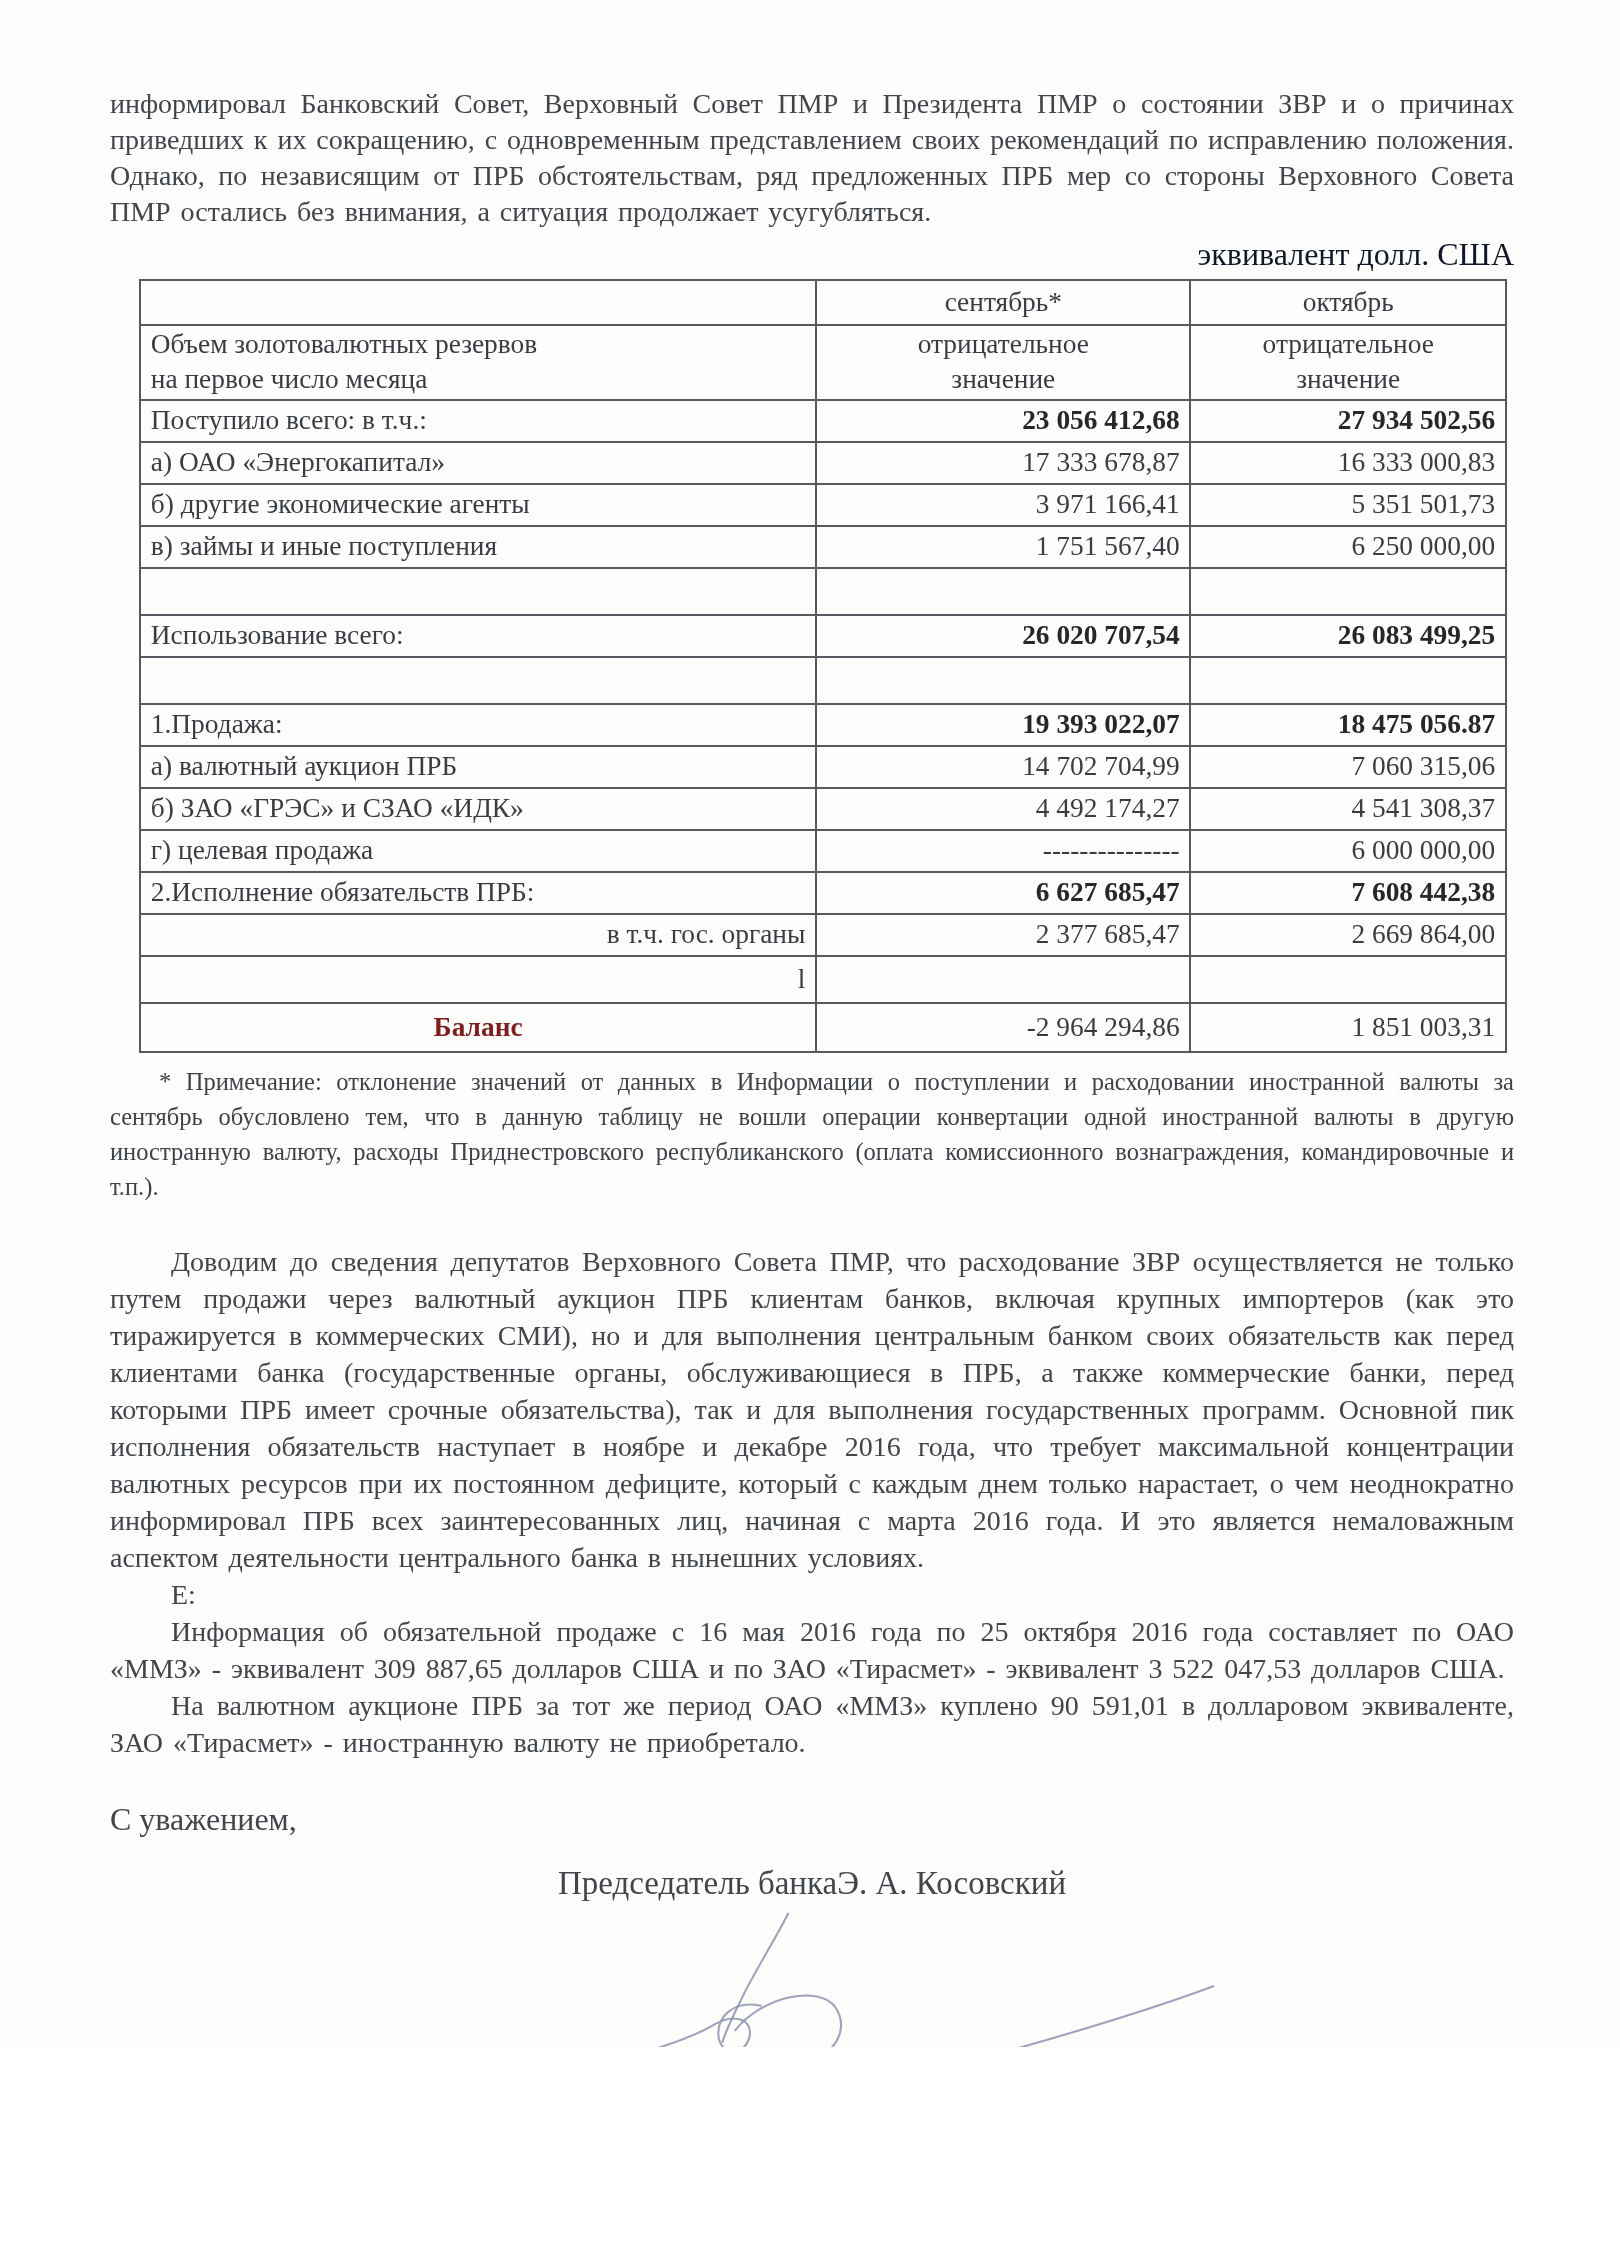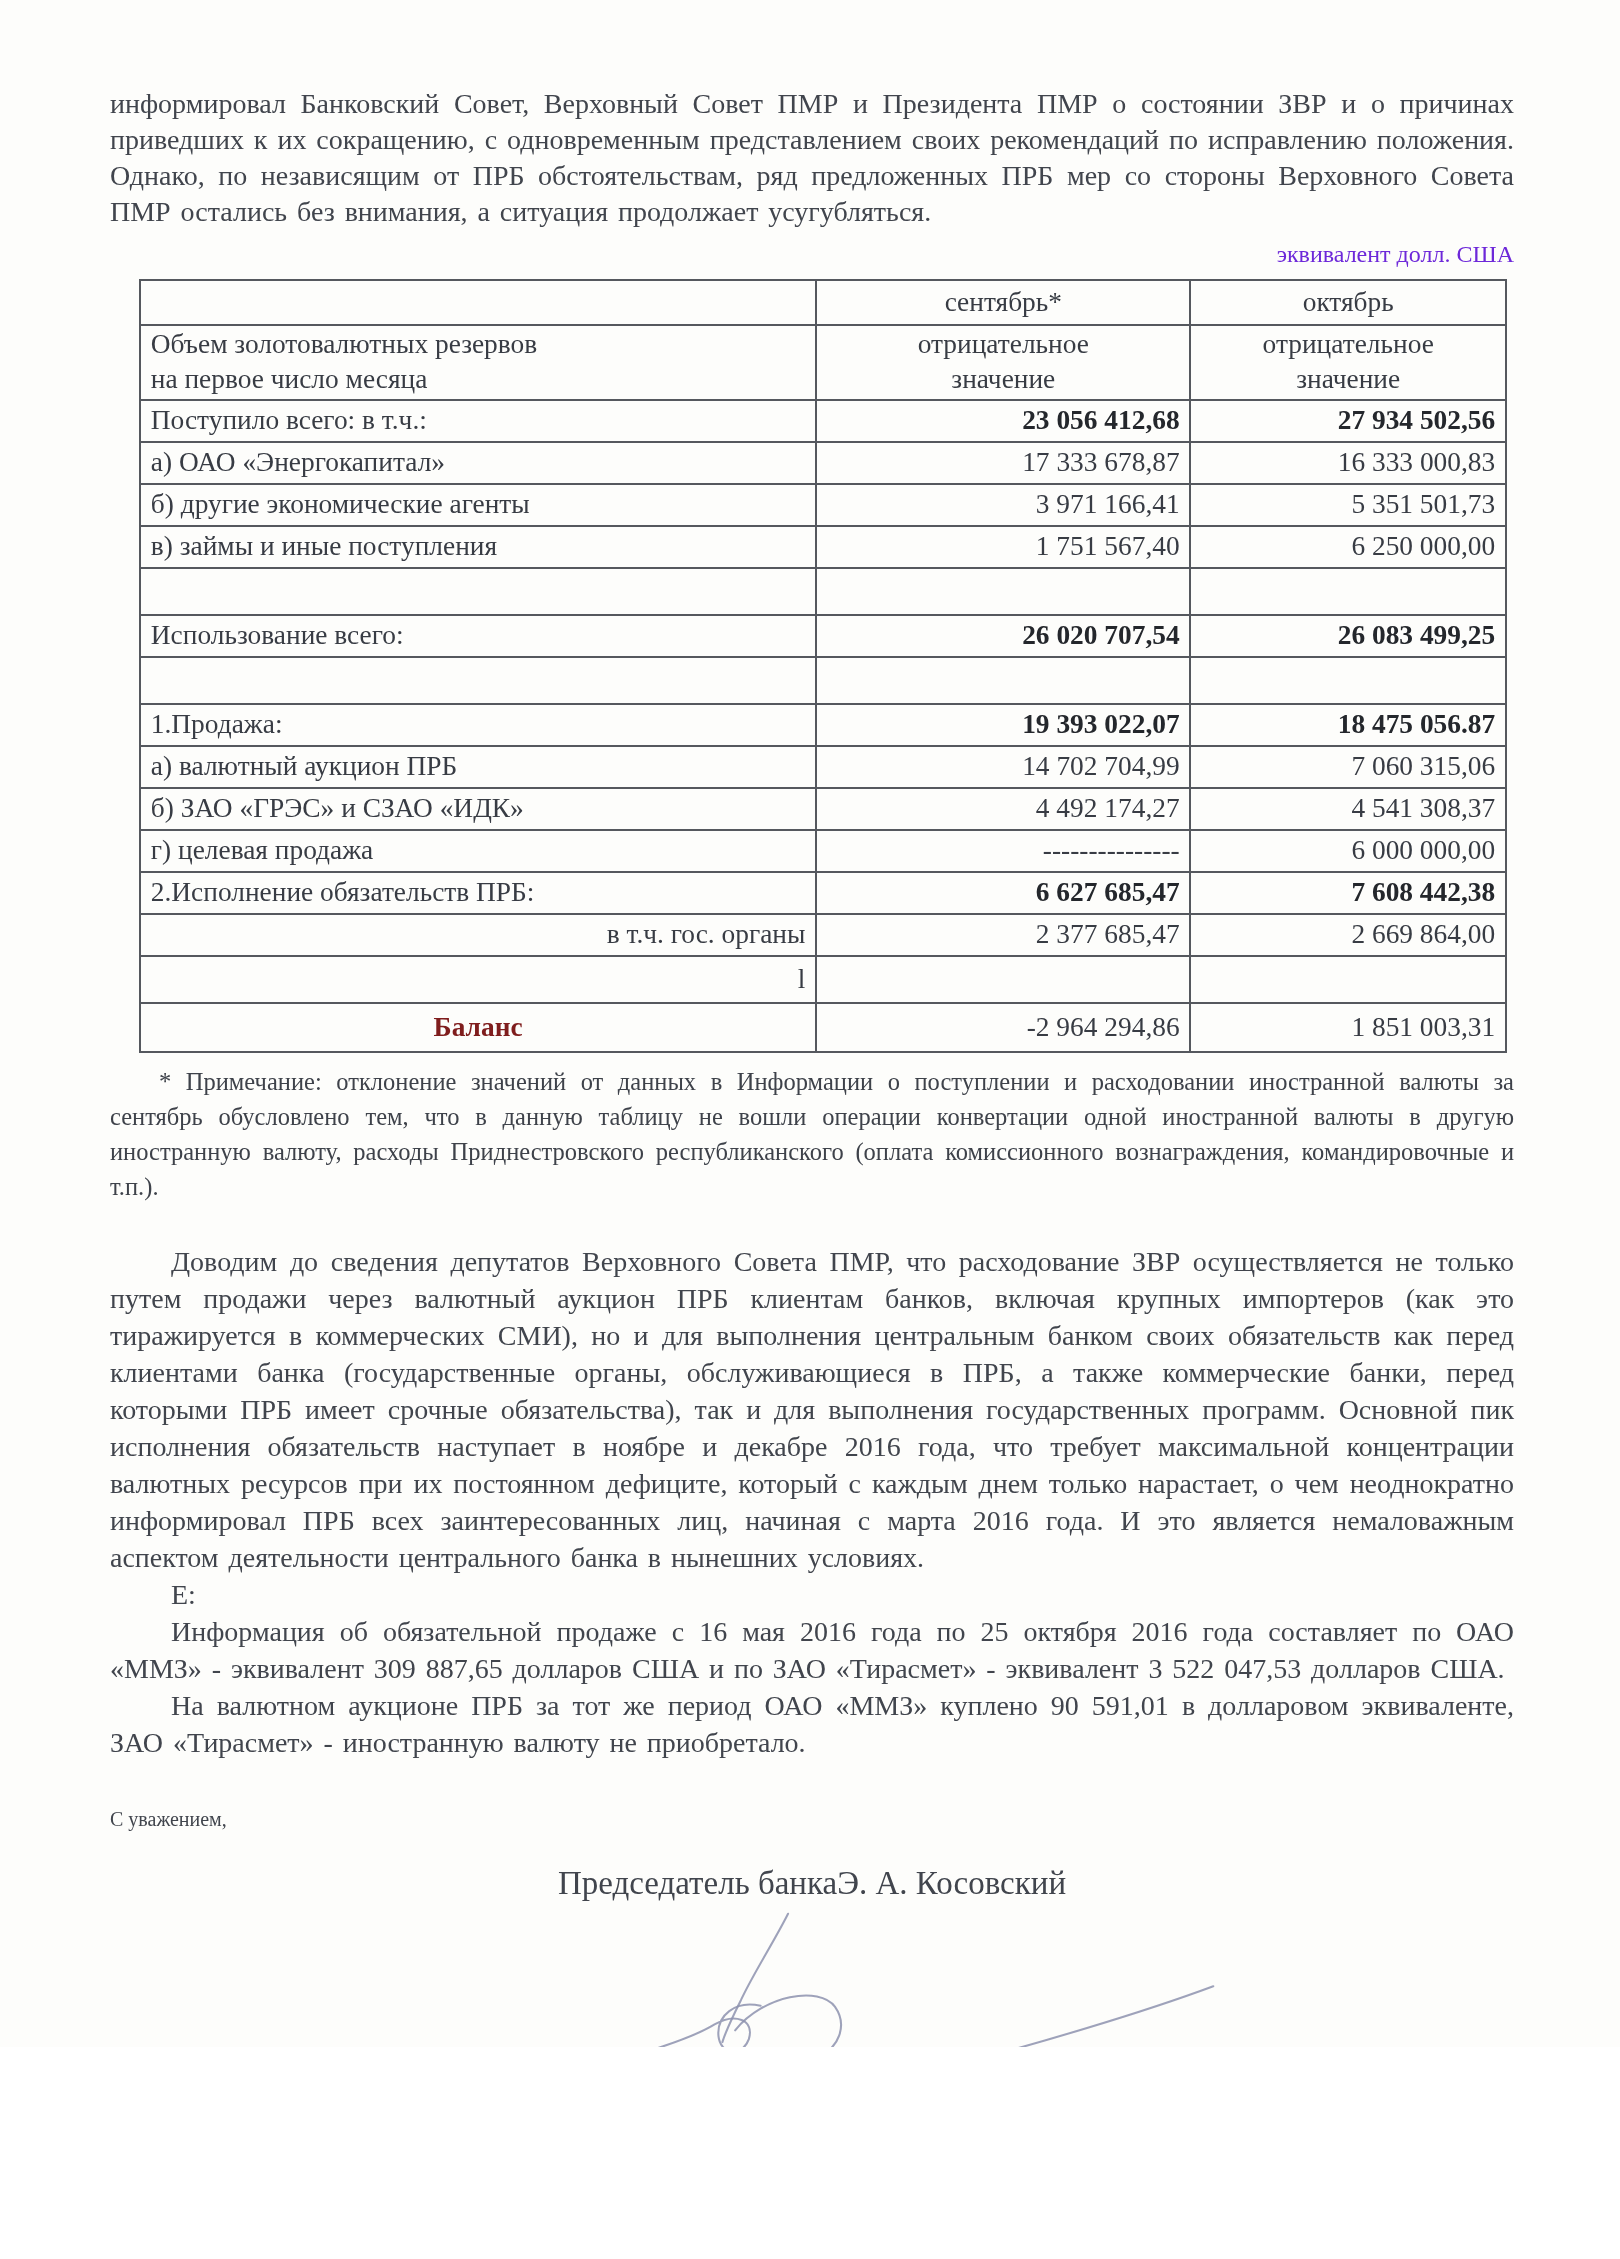--- a/index.html
+++ b/index.html
@@ -14,23 +14,23 @@
     overflow:hidden;
   }
   .intro{
     margin:0;
     font-size:28px;line-height:36px;
     text-align:justify;
     word-spacing:2.9px;
   }
   .caption{
     margin-top:7.8px;
-    font-size:24px;line-height:33px;
+    font-size:32px;line-height:33px;
     text-align:right;
-    color:#6d28d9;
+    color:#0f172a;
   }
   table.reserves{
     border-collapse:collapse;
     table-layout:fixed;
     width:1368px;
     margin-left:29px;
     margin-top:7.8px;
     font-size:27.4px;
     color:#383c44;
   }
@@ -67,21 +67,21 @@
     margin:0;
     font-size:28px;line-height:37px;
     text-align:justify;
     text-indent:61px;
     word-spacing:2.9px;
   }
   .body-p.first{margin-top:39px;}
   .body-p.eline{text-align:left;}
   .closing{
     margin-top:41px;
-    font-size:20px;line-height:35px;
+    font-size:32px;line-height:35px;
   }
   .sig-row{
     margin-top:29px;
     display:flex;justify-content:center;align-items:baseline;
     font-size:33px;line-height:35px;
   }
   svg.signature{
     position:absolute;
     left:588px;top:1900px;
     width:647px;height:243px;

